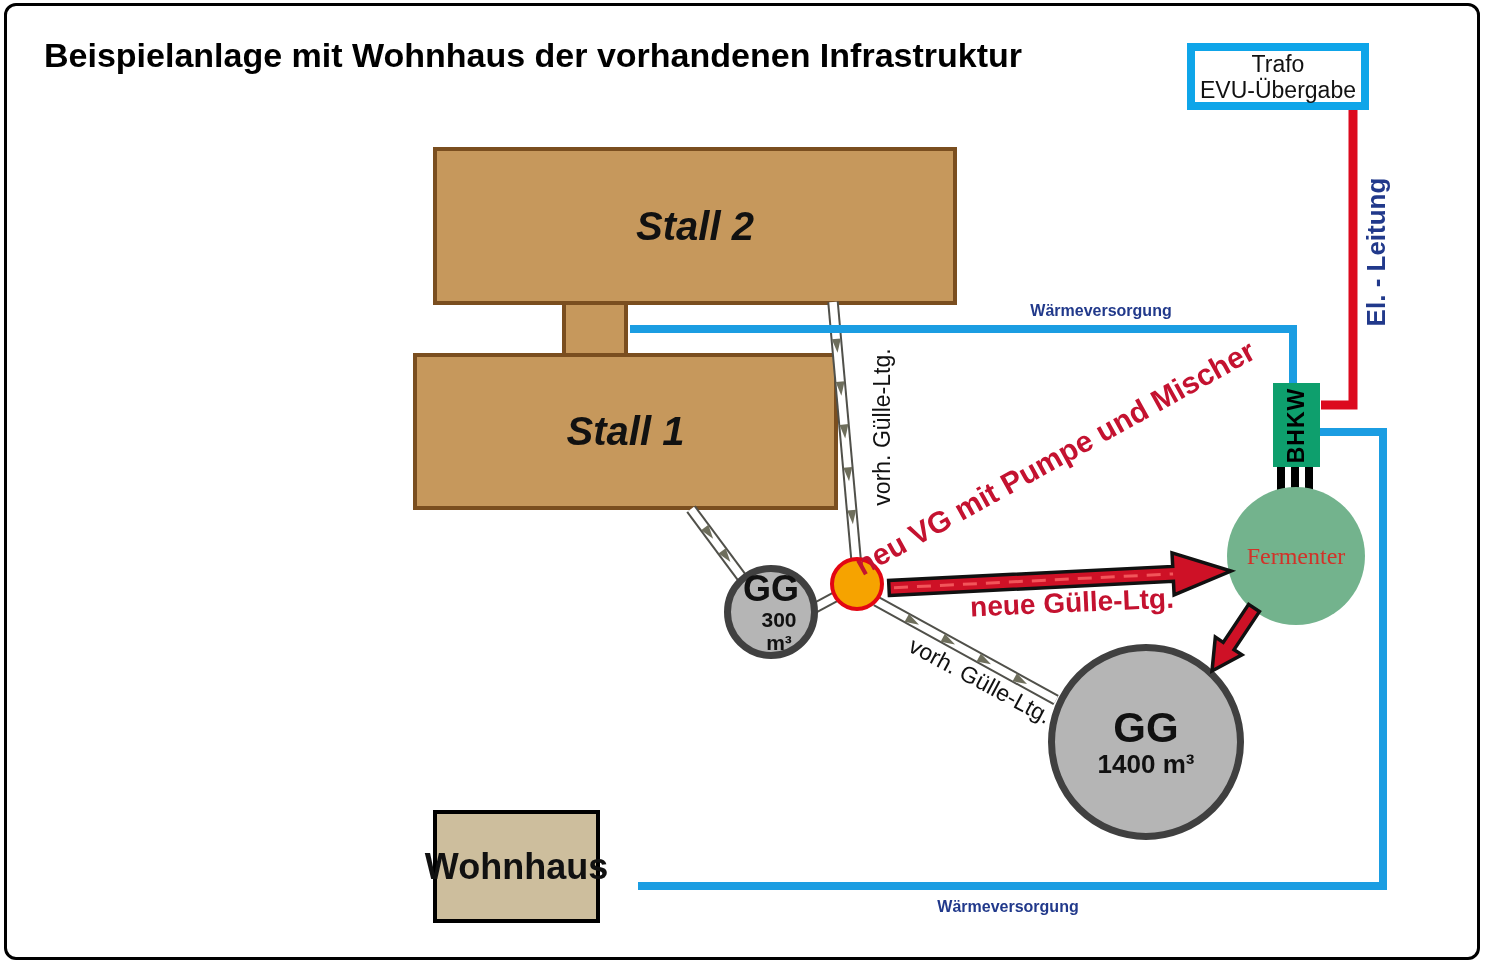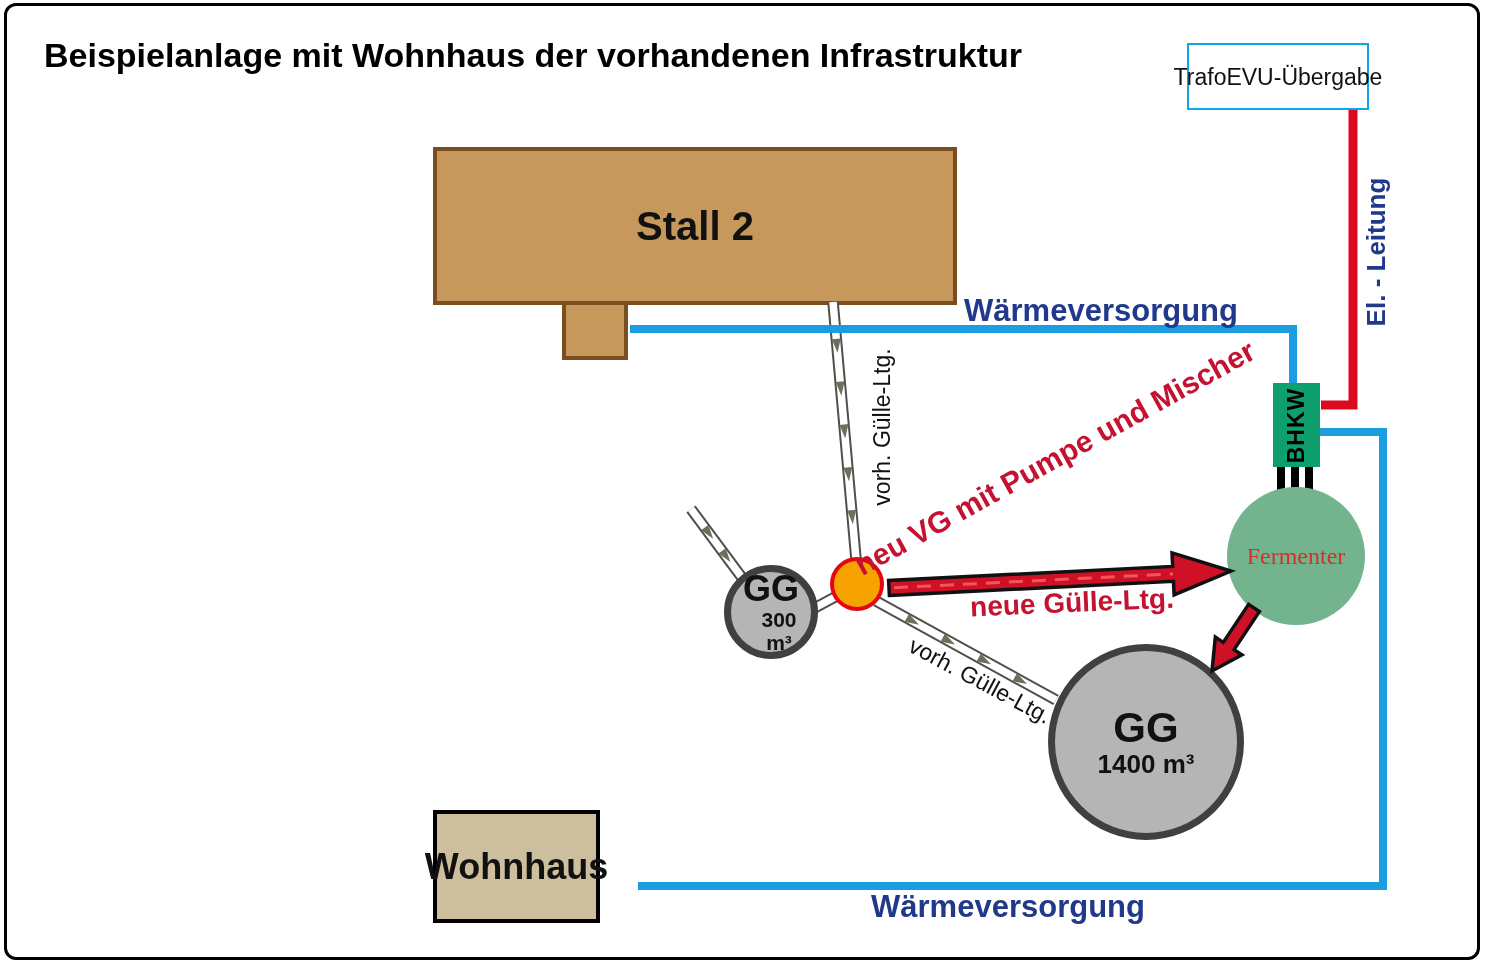--- a/index.html
+++ b/index.html
@@ -4,27 +4,27 @@
 <style>
   html,body{margin:0;padding:0;background:#fff;}
   .stage{position:relative;width:1487px;height:969px;background:#fff;
          font-family:"Liberation Sans",sans-serif;overflow:hidden;}
   .frame{position:absolute;left:4px;top:3px;width:1470px;height:951px;
          border:3px solid #000;border-radius:12px;z-index:1;}
   .title{position:absolute;left:44px;top:36px;font-size:34px;font-weight:bold;
          color:#000;z-index:7;white-space:nowrap;}
   .bld{position:absolute;display:flex;align-items:center;justify-content:center;
        box-sizing:border-box;z-index:3;}
-  .stall{background:#C6985C;border:4px solid #7A4E1F;}
+  .stall{background:#C6985C;border:4px solid #7A4E1F;font-style:italic;}
   .bld .bl{font-weight:bold;color:#111;white-space:nowrap;}
   .connector{position:absolute;left:562px;top:296px;width:66px;height:64px;
        background:#C6985C;border:4px solid #7A4E1F;box-sizing:border-box;z-index:2;}
   .wohnhaus{background:#CDBE9D;border:4px solid #000;}
   .trafo{position:absolute;left:1187px;top:43px;width:182px;height:67px;background:#fff;
-       border:2px solid #0ea5e9;box-sizing:border-box;display:flex;flex-direction:row;
+       border:8px solid #0ea5e9;box-sizing:border-box;display:flex;flex-direction:column;
        align-items:center;justify-content:center;z-index:5;}
   .trafo div{font-size:23px;line-height:26px;color:#111;white-space:nowrap;}
   .bhkw{position:absolute;left:1273px;top:383px;width:47px;height:84px;background:#0E9F6D;
        display:flex;align-items:center;justify-content:center;z-index:5;}
   .bhkw span{transform:rotate(-90deg);font-weight:bold;font-size:23px;color:#000;letter-spacing:1px;}
   .circle{position:absolute;border-radius:50%;display:flex;flex-direction:column;
        align-items:center;justify-content:center;box-sizing:border-box;z-index:5;text-align:center;}
   .gg{background:#B5B5B5;border:7px solid #404040;}
   .gg .gg-main{font-weight:bold;color:#111;line-height:1.05;}
   .gg .gg-cap{font-weight:bold;color:#111;line-height:1.1;}
@@ -34,35 +34,38 @@
   .gg1200{left:1048px;top:644px;width:196px;height:196px;}
   .gg1200 .gg-main{font-size:42px;}
   .gg1200 .gg-cap{font-size:26px;}
   .orange-node{left:830px;top:557px;width:54px;height:54px;background:#F6A300;
        border:4px solid #E30613;}
   .fermenter{left:1227px;top:487px;width:138px;height:138px;background:#73B38D;}
   .fermenter span{font-family:"Liberation Serif",serif;font-size:24px;color:#D23229;}
   svg.layer{position:absolute;left:0;top:0;z-index:4;pointer-events:none;}
   svg.layer.over{z-index:6;}
   .lbl{position:absolute;white-space:nowrap;z-index:7;}
-  .navy{color:#21398B;font-weight:bold;font-size:31px;}
+  .navy{color:#21398B;font-weight:bold;font-size:16px;}
   .redtxt{color:#C41230;font-weight:bold;}
   .blacktxt{color:#111;font-size:23px;}
 </style>
 </head>
 <body>
 
 <div class="stage">
   <div class="frame"></div>
 
   <div class="title">Beispielanlage mit Wohnhaus der vorhandenen Infrastruktur</div>
 
   <div class="connector"></div>
   <div class="bld stall" style="left:433px;top:147px;width:524px;height:158px;">
     <span class="bl" style="font-size:40px;">Stall 2</span>
+  </div>
+  <div class="bld stall" style="left:413px;top:353px;width:425px;height:157px;">
+    <span class="bl" style="font-size:40px;">Stall 1</span>
   </div>
   <div class="bld wohnhaus" style="left:433px;top:810px;width:167px;height:113px;">
     <span class="bl" style="font-size:36px;">Wohnhaus</span>
   </div>
 
   <svg id="svg-under" class="layer" width="1487" height="969">
       <g>
         <line x1="833" y1="302" x2="856" y2="559" stroke="#50504a" stroke-width="11.5"></line>
         <line x1="833" y1="302" x2="856" y2="559" stroke="#fff" stroke-width="7.5"></line>
         <polygon points="837.5464366405158,352.80148767880667 831.8164190336178,339.2583381845185 840.7805926722752,338.4560969639382" fill="#6e6e5c"></polygon>

